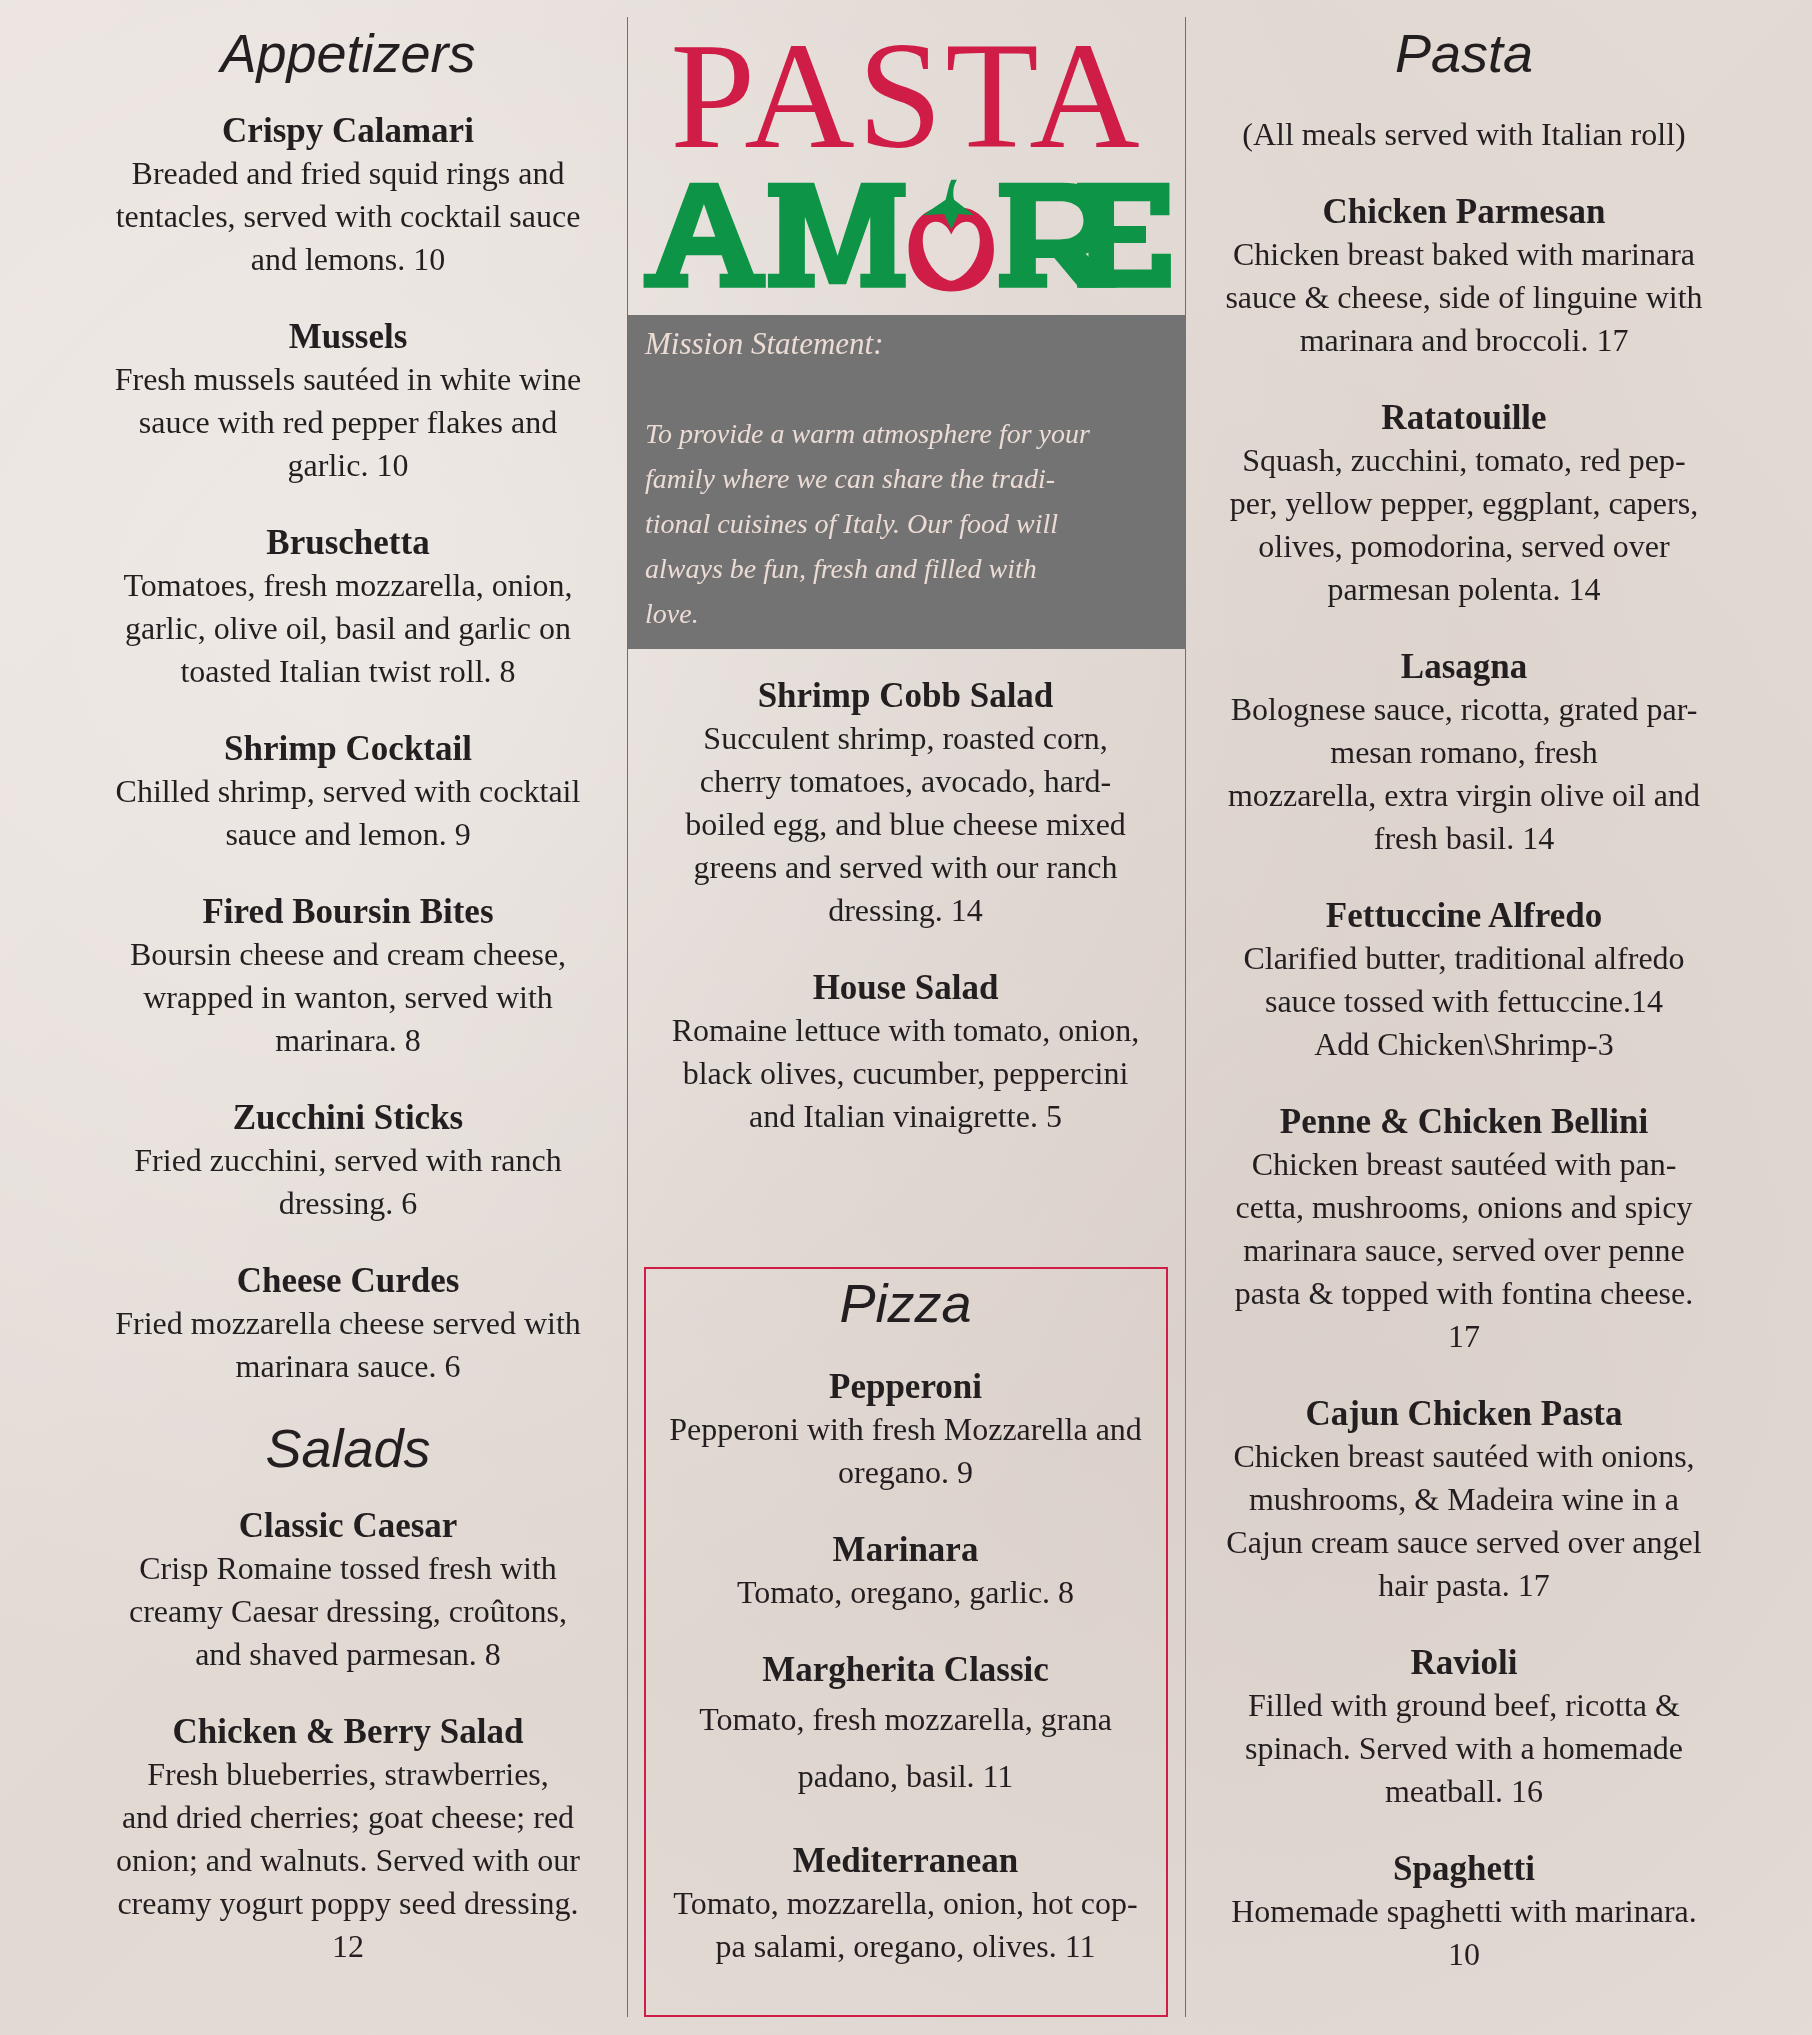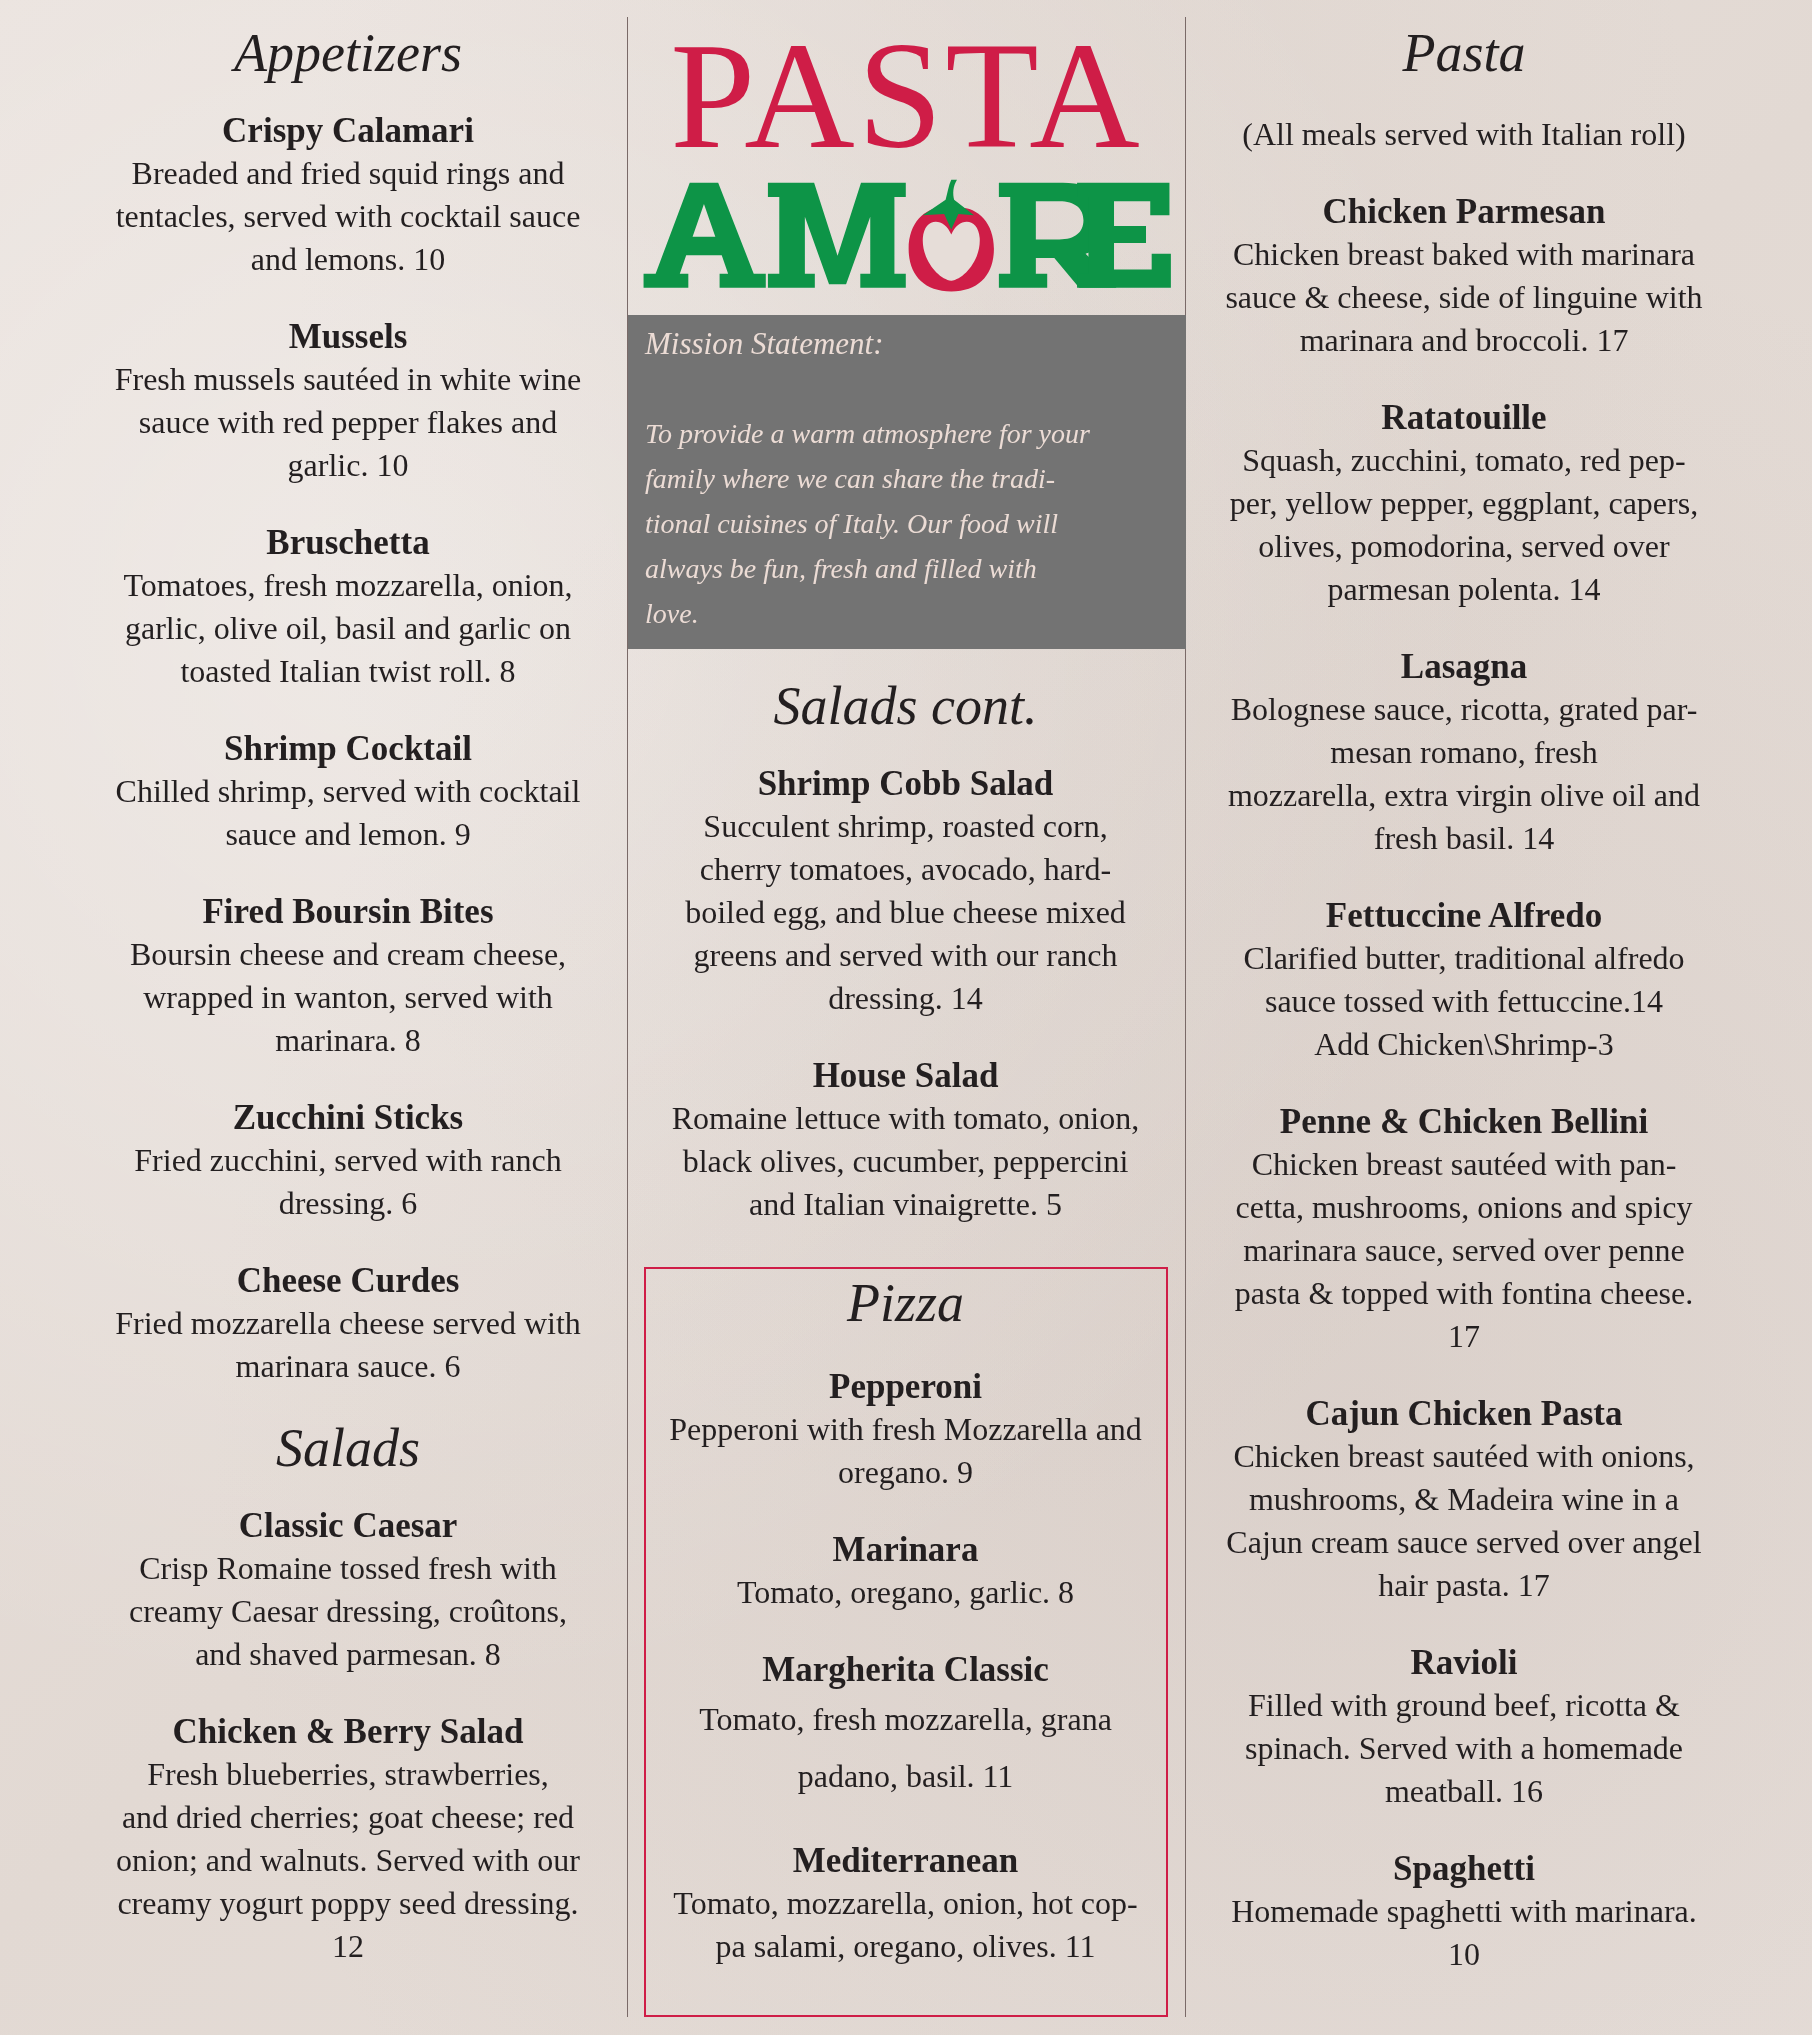--- a/index.html
+++ b/index.html
@@ -12,21 +12,21 @@
       radial-gradient(ellipse at 55% 15%, rgba(200,188,180,0.2), transparent 50%),
       linear-gradient(135deg, #e9e1dc 0%, #e2d9d3 50%, #e7dfda 100%);
     font-family: "DejaVu Serif", "Liberation Serif", serif;
     color: #231f20;
   }
   .col { position: absolute; text-align: center; }
   .col-left { left: 78px; width: 540px; top: 21px; }
   .col-mid { left: 632px; width: 547px; }
   .col-right { left: 1194px; width: 540px; top: 21px; }
   .section-title {
-    font-family: Liberation Serif, serif;
+    font-family: Liberation Sans, sans-serif;
     font-style: italic; font-weight: normal; font-size: 54px; line-height: 64px;
     margin: 0; color: #231f20;
   }
   .item { margin: 0; }
   .item-name {
     font-family: "Liberation Serif", serif; font-weight: bold;
     font-size: 35px; line-height: 43px; display: block;
   }
   .item-desc {
     font-family: "Liberation Serif", serif; font-size: 32px; line-height: 43px;
@@ -154,21 +154,20 @@
 <div class="mission">
   <span class="mission-label">Mission Statement:</span>
   <span class="mission-text">To provide a warm atmosphere for your
 family where we can share the tradi-
 tional cuisines of Italy. Our food will
 always be fun, fresh and filled with
 love.</span>
 </div>
 
 <div class="col col-mid" style="top:674px;">
-  <h2 class="section-title" style="margin-bottom:24px;">Salads cont.</h2>
   <div class="item" style="margin-bottom:34px;">
     <span class="item-name">Shrimp Cobb Salad</span>
     <span class="item-desc">Succulent shrimp, roasted corn,
 cherry tomatoes, avocado, hard-
 boiled egg, and blue cheese mixed
 greens and served with our ranch
 dressing. 14</span>
   </div>
   <div class="item">
     <span class="item-name">House Salad</span>

